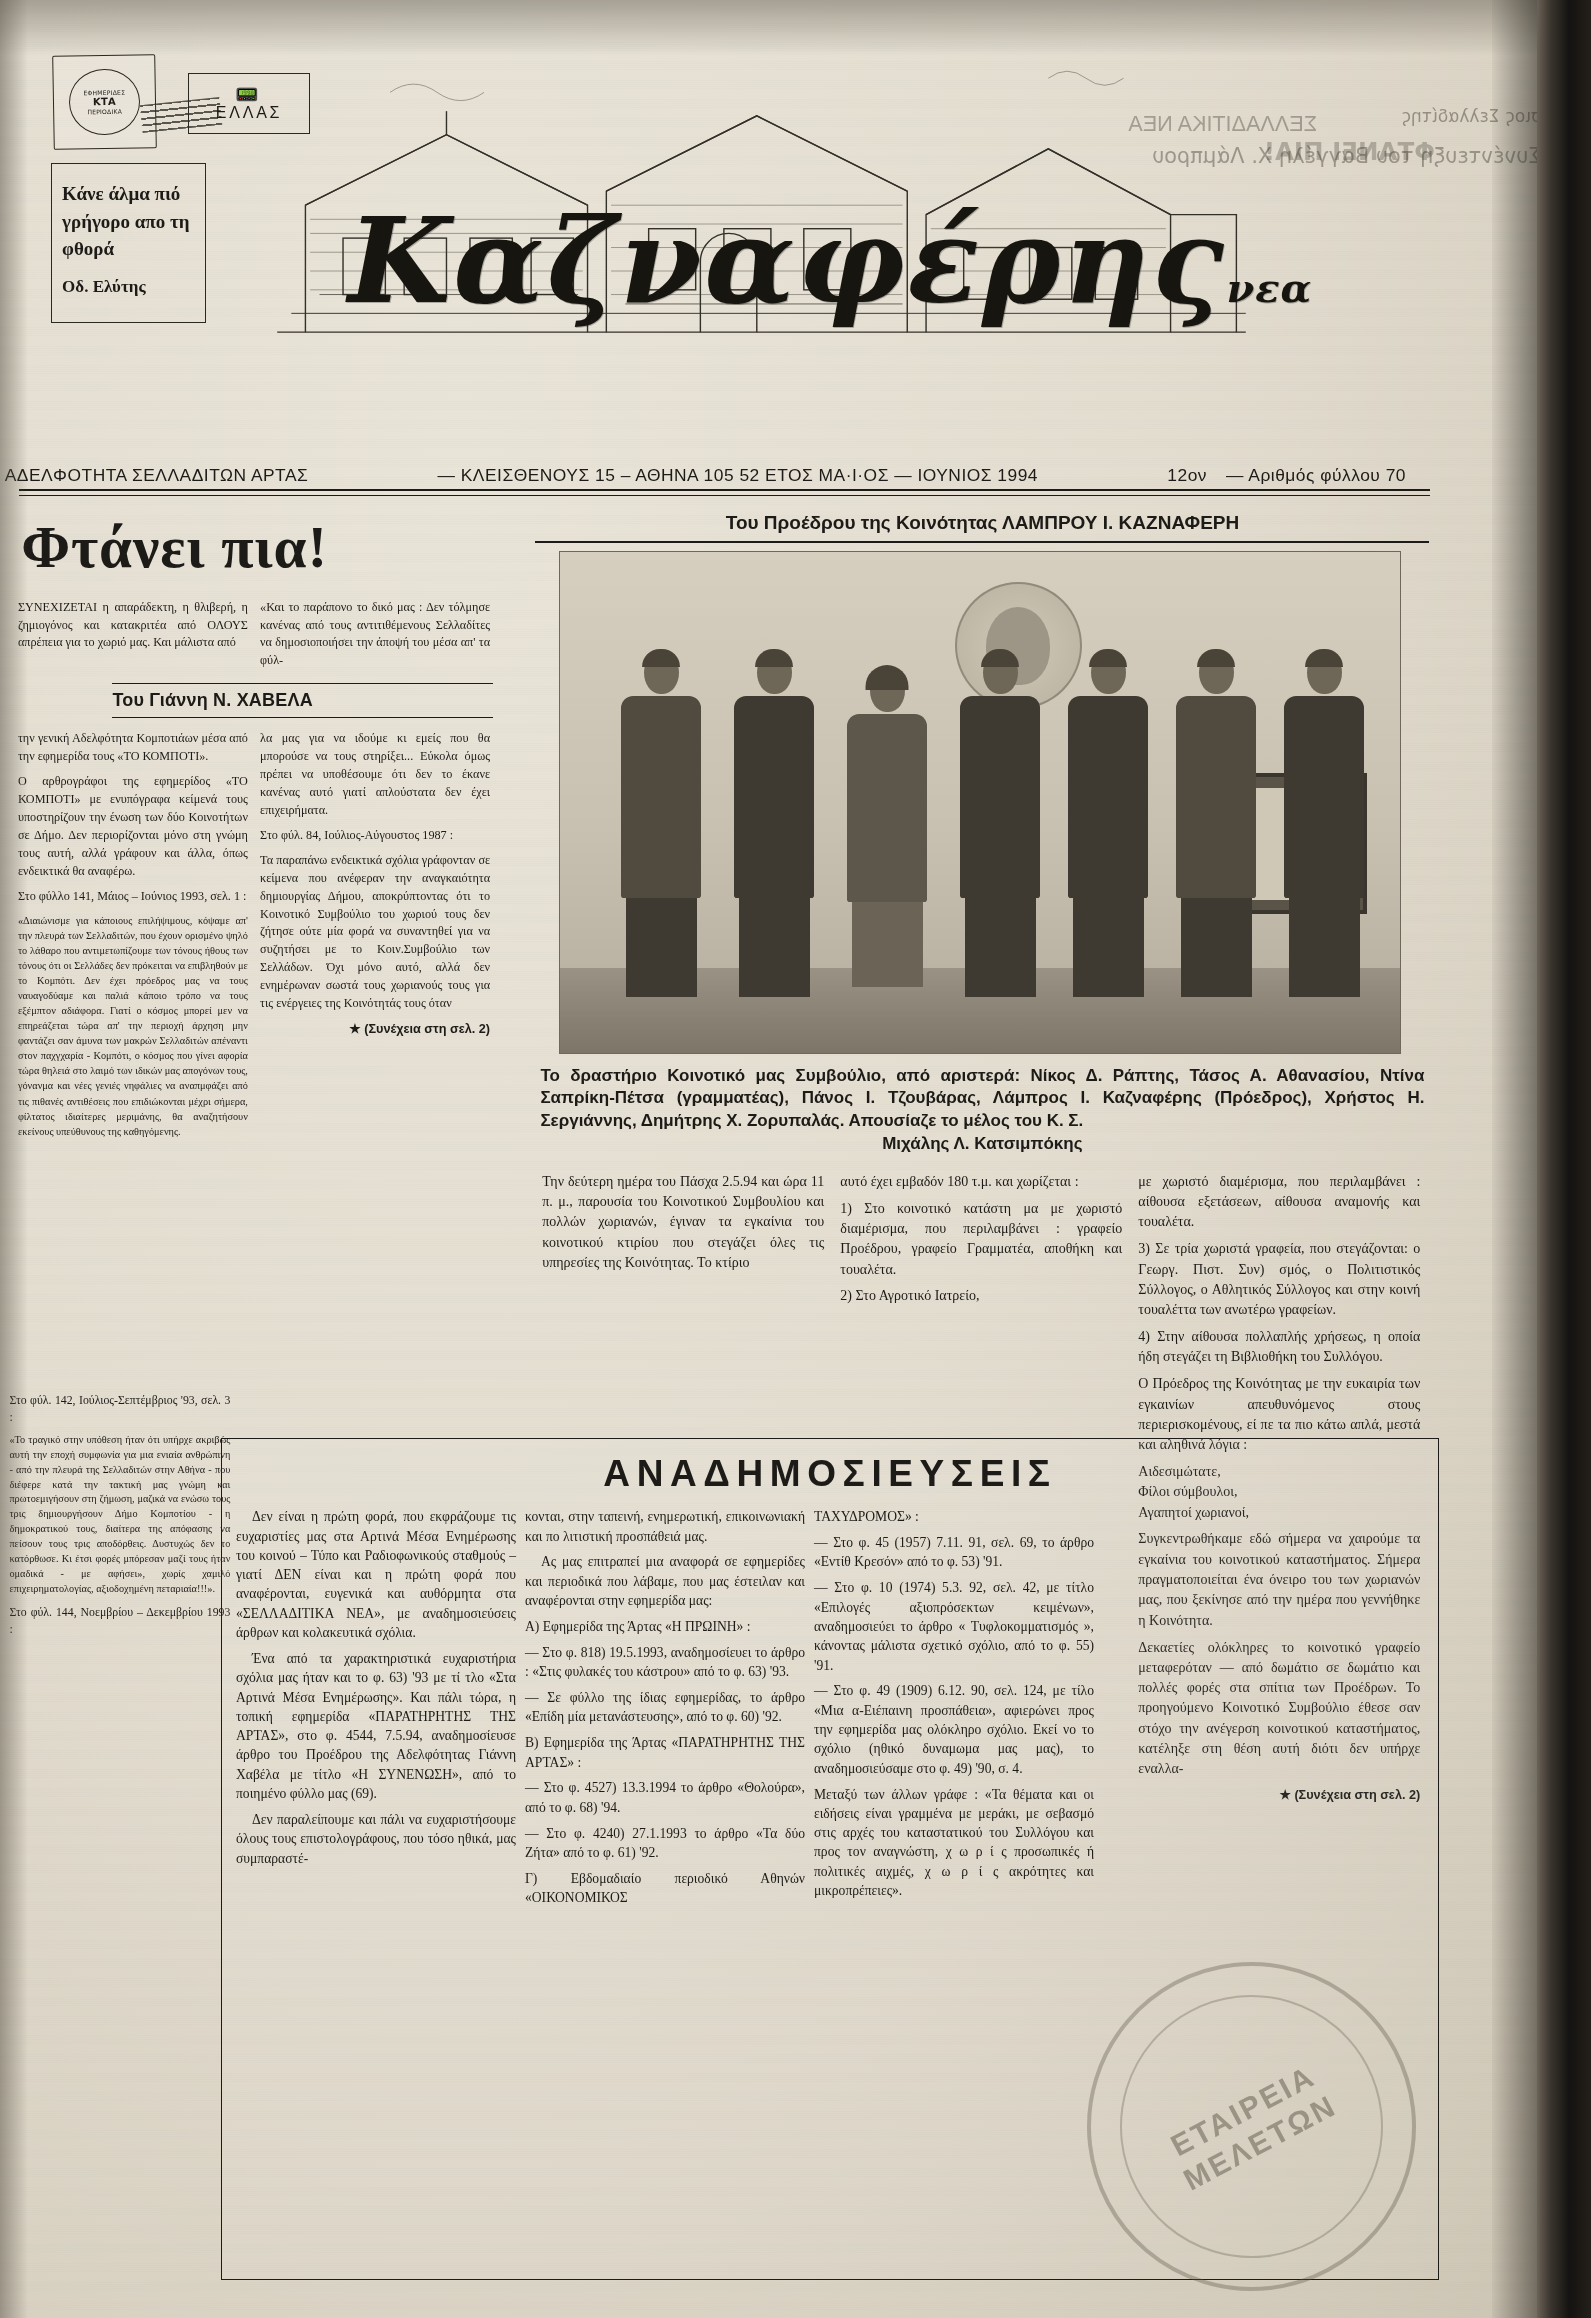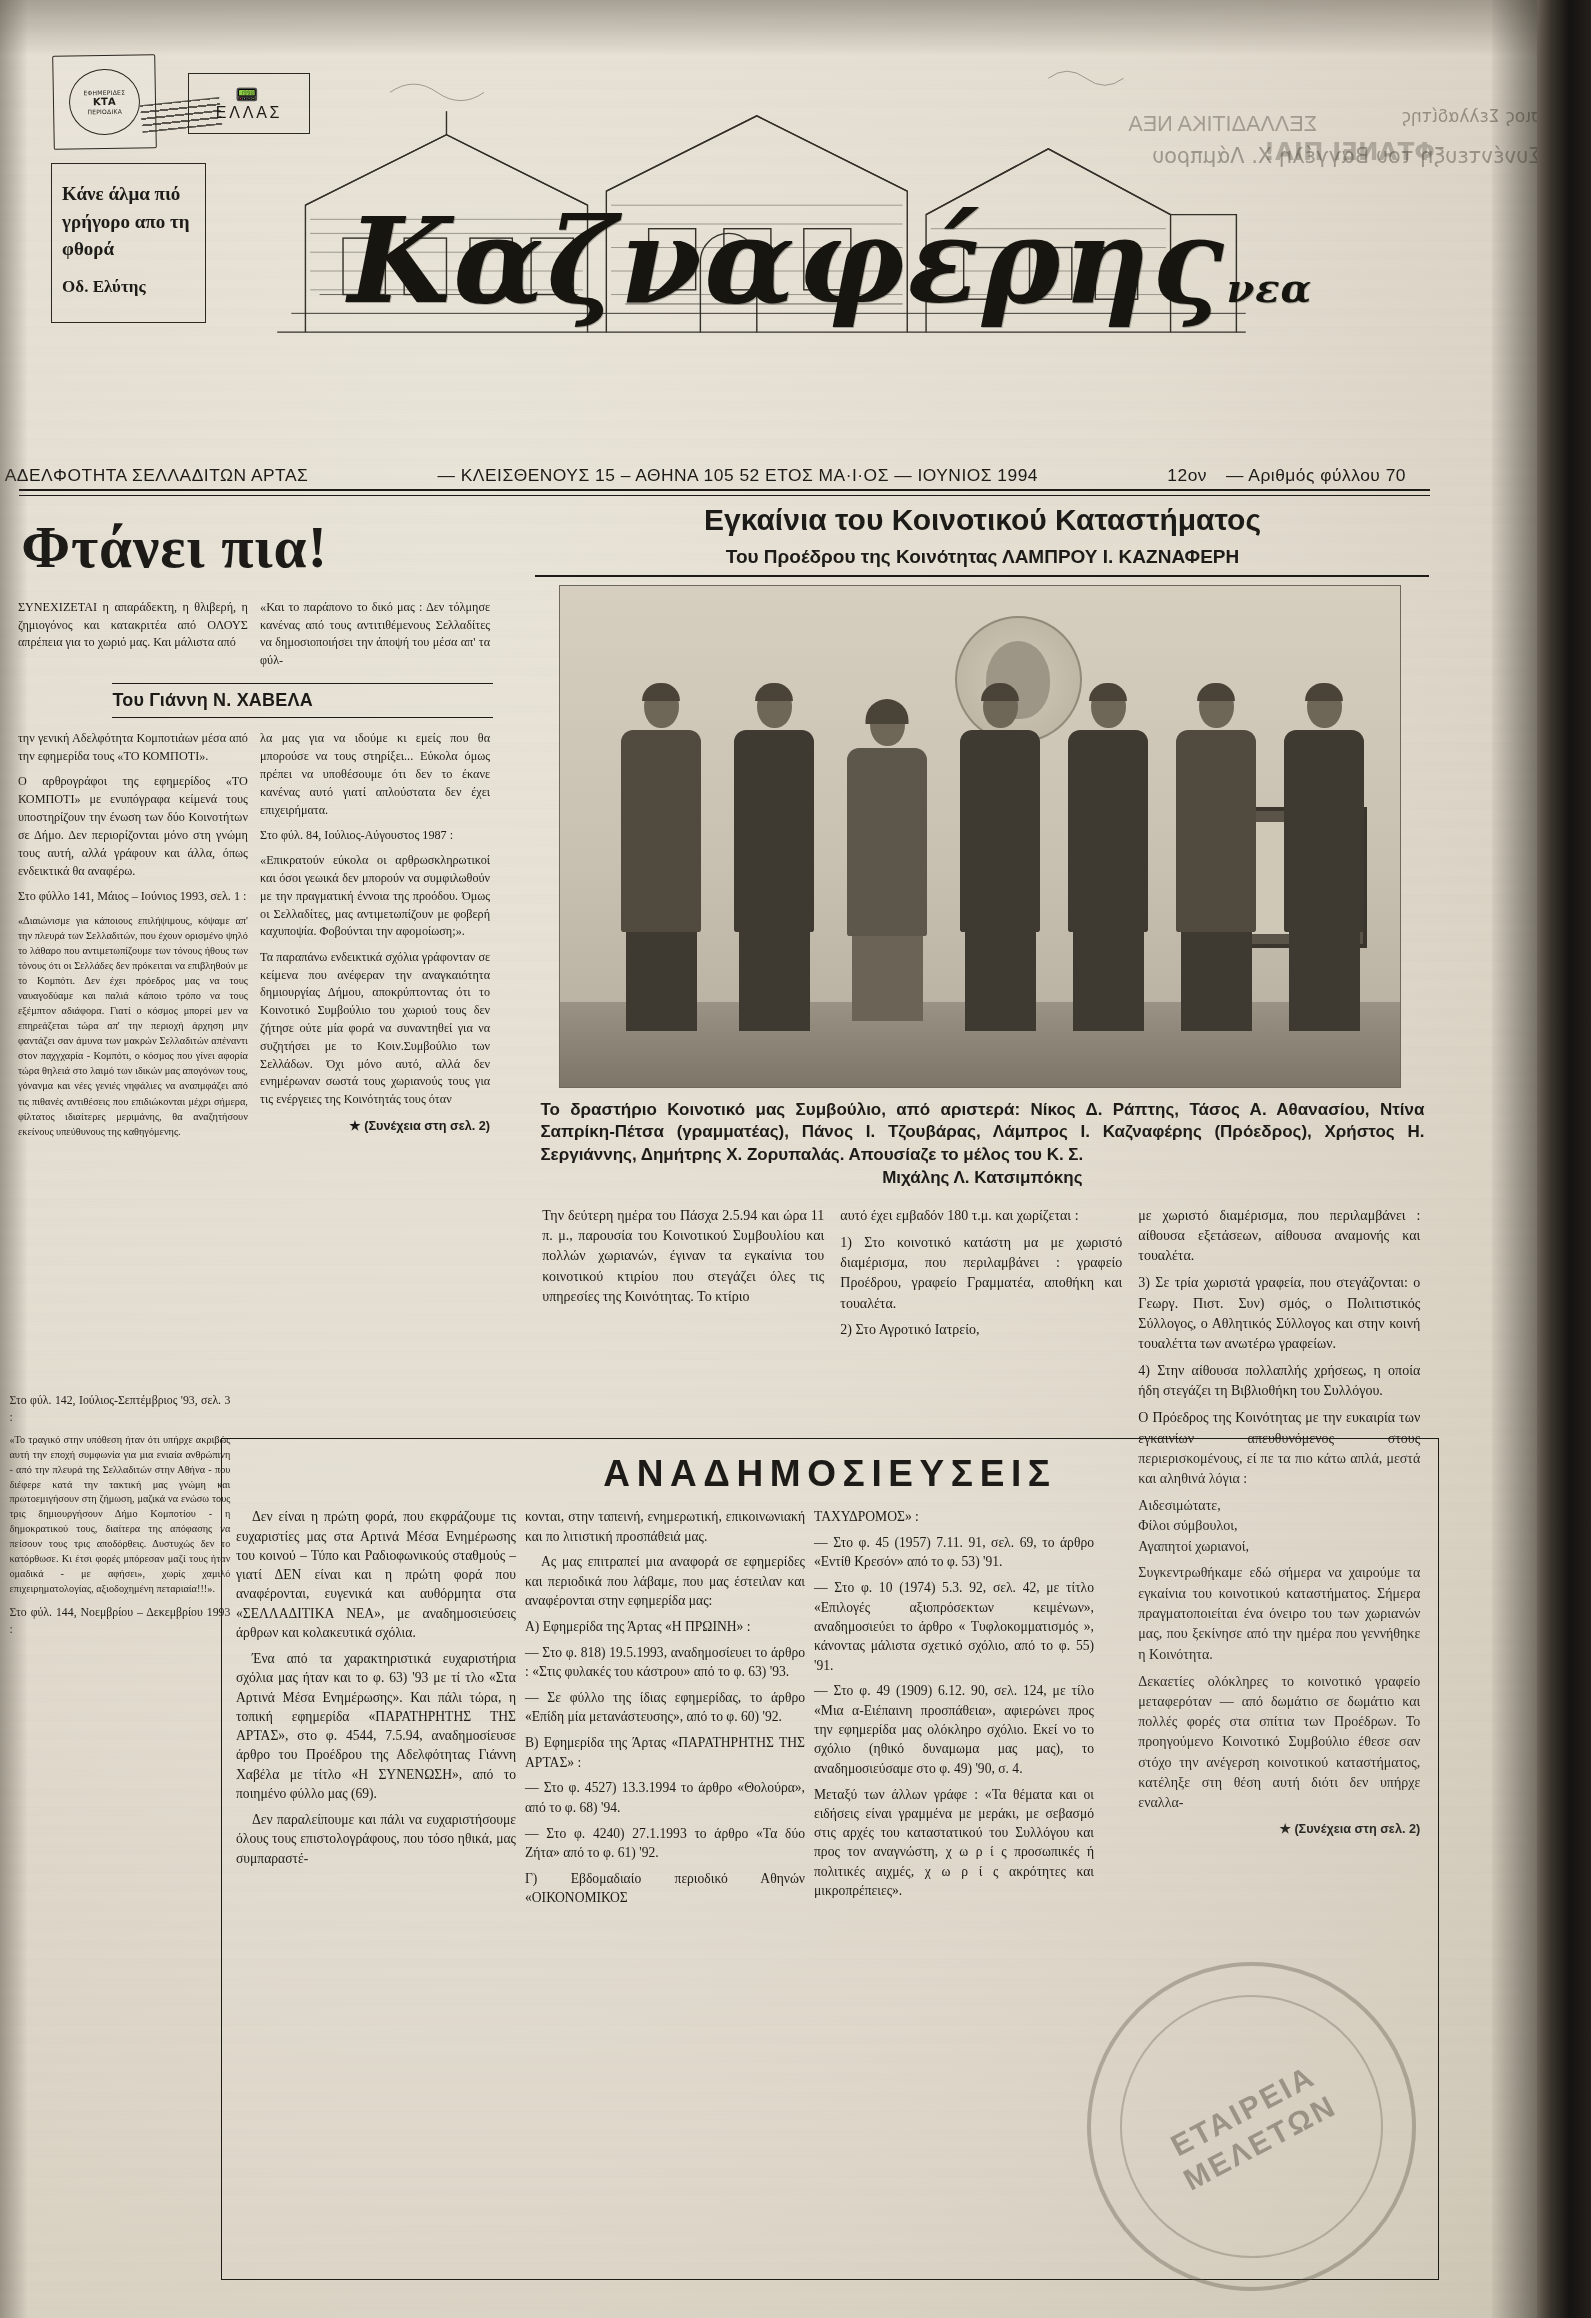--- a/index.html
+++ b/index.html
@@ -355,35 +355,33 @@
     <div id="body2">
       <div class="colsm">
         <p>την γενική Αδελφότητα Κομποτιάων μέσα από την εφημερίδα τους «ΤΟ ΚΟΜΠΟΤΙ».</p>
         <p>Ο αρθρογράφοι της εφημερίδος «ΤΟ ΚΟΜΠΟΤΙ» με ενυπόγραφα κείμενά τους υποστηρίζουν την ένωση των δύο Κοινοτήτων σε Δήμο. Δεν περιορίζονται μόνο στη γνώμη τους αυτή, αλλά γράφουν και άλλα, όπως ενδεικτικά θα αναφέρω.</p>
         <p>Στο φύλλο 141,  Μάιος – Ιούνιος 1993, σελ. 1 :</p>
         <p style="font-size:10.3px">«Διαιώνισμε για κάποιους επιλήψιμους, κόψαμε απ' την πλευρά των Σελλαδιτών, που έχουν ορισμένο ψηλό το λάθαρο που αντιμετωπίζουμε των τόνους ήθους των τόνους ότι οι Σελλάδες δεν πρόκειται να επιβληθούν με το Κομπότι. Δεν έχει πρόεδρος μας να τους ναυαγοδύαμε και παλιά κάποιο τρόπο να τους εξέμπτον αδιάφορα. Γιατί ο κόσμος μπορεί μεν να επηρεάζεται τώρα απ' την περιοχή άρχηση μην φαντάζει σαν άμυνα των μακρών Σελλαδιτών απέναντι στον παχγχαρία - Κομπότι, ο κόσμος που γίνει αφορία τώρα θηλειά στο λαιμό των ιδικών μας απογόνων τους, γόνανμα και νέες γενιές νηφάλιες να αναπμφάζει από τις πιθανές αντιθέσεις που επιδιώκονται μέχρι σήμερα, φίλτατος ιδιαίτερες μεριμάνης, θα αναζητήσουν εκείνους υπεύθυνους της καθηγόμενης.</p>
       </div>
       <div class="colsm">
         <p>λα μας για να ιδούμε κι εμείς που θα μπορούσε να τους στηρίξει... Εύκολα όμως πρέπει να υποθέσουμε ότι δεν το έκανε κανένας αυτό γιατί απλούστατα δεν έχει επιχειρήματα.</p>
         <p>Στο φύλ. 84, Ιούλιος-Αύγουστος 1987 :</p>
-        <p>«Επικρατούν εύκολα οι αρθρωσκληρωτικοί και όσοι γεωικά δεν μπορούν να συμφιλωθούν με την πραγματική έννοια της προόδου. Όμως οι Σελλαδίτες, μας αντιμετωπίζουν με φοβερή καχυποψία. Φοβούνται την αφομοίωση;».</p>
         <p>Τα παραπάνω ενδεικτικά σχόλια γράφονταν σε κείμενα που ανέφεραν την αναγκαιότητα δημιουργίας Δήμου, αποκρύπτοντας ότι το Κοινοτικό Συμβούλιο του χωριού τους δεν ζήτησε ούτε μία φορά να συναντηθεί για να συζητήσει με το Κοιν.Συμβούλιο των Σελλάδων. Όχι μόνο αυτό, αλλά δεν ενημέρωναν σωστά τους χωριανούς τους για τις ενέργειες της Κοινότητάς τους όταν</p>
         <div id="contLeft">★ (Συνέχεια στη σελ. 2)</div>
       </div>
     </div>
   </div>
 
   <div class="pg" id="blcol">
     <p>Στο φύλ. 142, Ιούλιος-Σεπτέμβριος '93, σελ. 3 :</p>
     <p style="font-size:10.3px">«Το τραγικό στην υπόθεση ήταν ότι υπήρχε ακριβώς αυτή την εποχή συμφωνία για μια ενιαία ανθρώπινη - από την πλευρά της Σελλαδιτών στην Αθήνα - που διέφερε κατά την τακτική μας γνώμη και πρωτοεμιγήσουν στη ζήμωση, μαζικά να ενώσω τους τρις δημιουργήσουν Δήμο Κομποτίου - η δημοκρατικού τους, διαίτερα της απόφασης να πείσουν τους τρις αποδόρθεις. Δυστυχώς δεν το κατόρθωσε. Κι έτσι φορές μπόρεσαν μαζί τους ήταν ομαδικά - με αφήσει», χωρίς χαμιλό επιχειρηματολογίας, αξιοδοχημένη πεταριαία!!!».</p>
     <p>Στο φύλ. 144, Νοεμβρίου – Δεκεμβρίου 1993 :</p>
   </div>
 
   <div class="pg" id="rightart">
-    <div id="rtitle">Εγκαίνια του Κοινοτικού Καταστήματος</div>
     <div id="rsub">Του Προέδρου της Κοινότητας ΛΑΜΠΡΟΥ Ι. ΚΑΖΝΑΦΕΡΗ</div>
     <div id="rrule"></div>
 
     <div id="photo">
       <div class="wall"></div>
       <div class="emblem"></div>
       <div class="tv"></div>
       <div class="table"></div>
       <div class="floor"></div>
 

